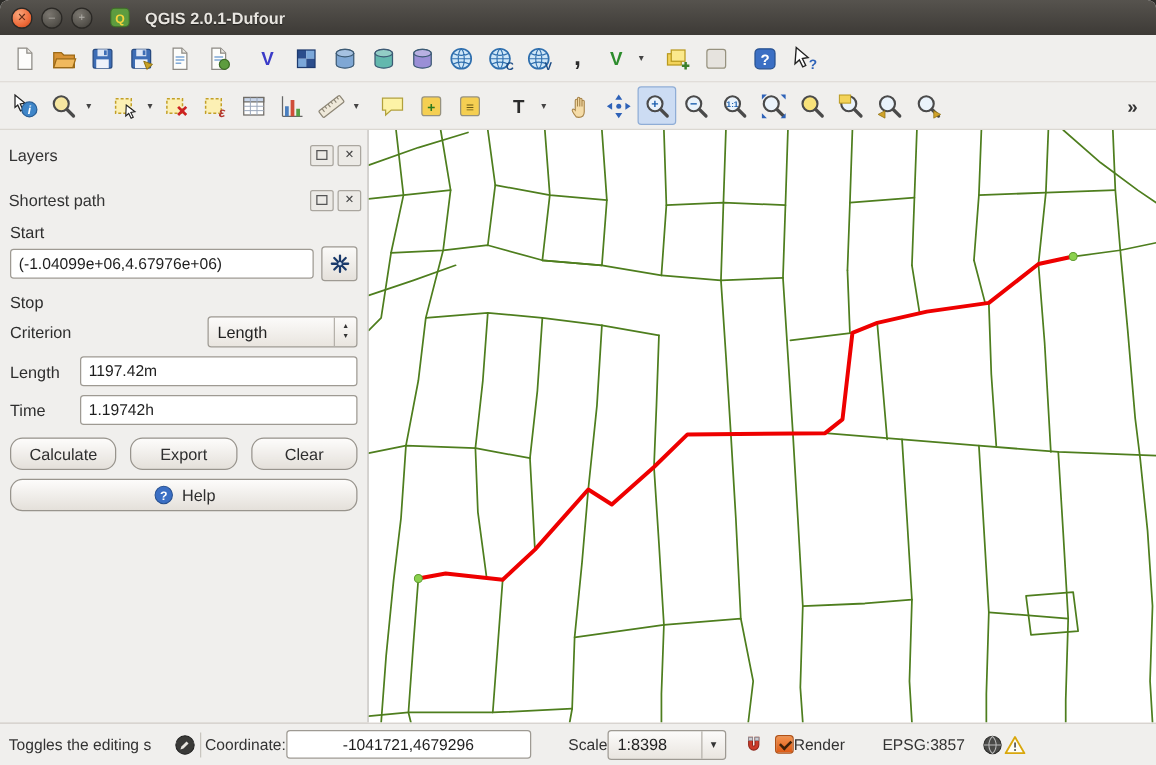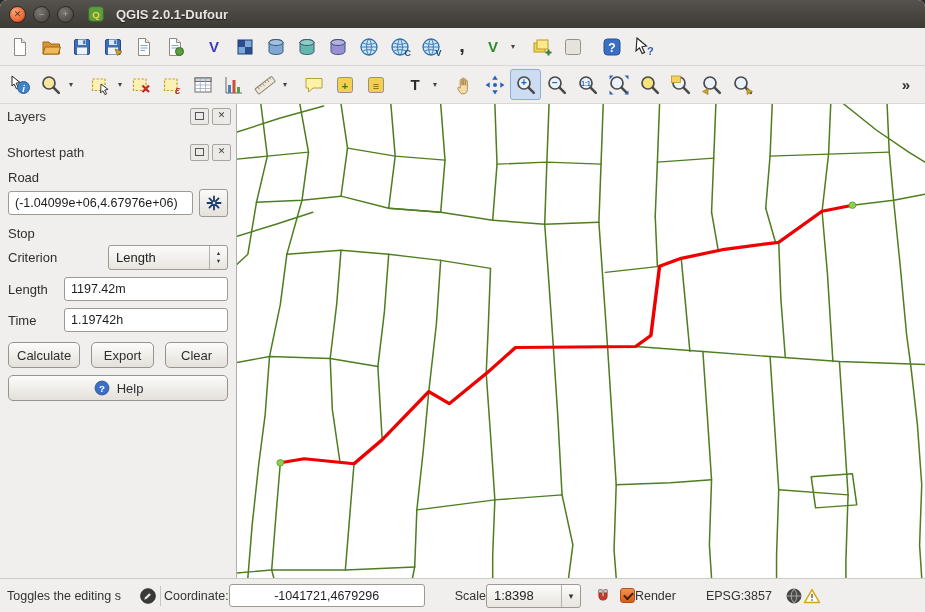--- a/index.html
+++ b/index.html
@@ -24,21 +24,21 @@
   .toolbar{height:37px;flex:none;display:flex;align-items:center;padding:0 4px;background:#f0efed;border-bottom:1px solid #dbd8d2;}
   .tbtn{width:31px;height:31px;flex:none;display:flex;align-items:center;justify-content:center;border:1px solid transparent;border-radius:3px;box-sizing:border-box;}
   .tbtn.pressed{background:#ccdcf3;border-color:#8fadd6;}
   .tbtn .ic{display:flex;}
   .dd{width:10px;height:31px;flex:none;display:flex;align-items:center;justify-content:center;font-size:8px;color:#444;}
   .sep{width:8px;flex:none;}
   .push-right{margin-left:auto;}
 
   
   .main{flex:1;display:flex;overflow:hidden;min-height:0;}
-  .sidebar{width:236px;flex:none;display:flex;flex-direction:column;background:#f0efed;}
+  .sidebar{width:294px;flex:none;display:flex;flex-direction:column;background:#f0efed;margin-top:8px;}
   .map{flex:1;background:#ffffff;border-left:1px solid #b3b0ab;position:relative;}
   .map svg{display:block;}
 
   
   .panel-hd{height:24px;flex:none;display:flex;align-items:center;padding:0 5px 0 7px;font-size:13px;color:#333;}
   .panel-hd .t{flex:1;}
   .hd-btn{width:17px;height:15px;margin-left:3px;border:1px solid #aaa69f;background:#eceae6;border-radius:2px;font-size:9px;line-height:13px;text-align:center;color:#444;flex:none;}
   .floatbox{display:inline-block;width:7px;height:6px;border:1px solid #555;margin-top:3px;}
 
   .layers-body{margin:0 3px;height:128px;flex:none;background:#fff;border:1px solid #c4c1bb;padding:3px 2px;box-sizing:border-box;}
@@ -56,21 +56,21 @@
   .row{display:flex;align-items:center;gap:6px;margin-bottom:7px;}
   input.text{flex:1;height:24px;border:1px solid #9e9a93;border-radius:3px;padding:0 6px;font-size:12.5px;color:#1d1d1d;background:#fff;box-sizing:border-box;font-family:"Liberation Sans","DejaVu Sans",sans-serif;min-width:0;}
   .cap-btn{width:27px;height:26px;flex:none;border:1px solid #9e9a93;border-radius:3px;background:linear-gradient(#fbfaf8,#e5e1db);display:flex;align-items:center;justify-content:center;}
   .cap-btn svg{width:16px;height:16px;}
   .combo{display:flex;height:25px;border:1px solid #9e9a93;border-radius:3px;background:linear-gradient(#fcfbfa,#e9e5df);align-items:stretch;box-sizing:border-box;}
   .combo .val{flex:1;display:flex;align-items:center;padding:0 7px;font-size:13px;color:#222;}
   .combo .spin{width:17px;border-left:1px solid #b5b1aa;display:flex;flex-direction:column;align-items:center;justify-content:center;font-size:5.5px;color:#333;line-height:1.4;}
   .combo .arrow{width:18px;display:flex;align-items:center;justify-content:center;border-left:1px solid #b5b1aa;font-size:9px;color:#333;}
   .crit-combo{width:120px;flex:none;}
   .lbl-fixed{width:50px;flex:none;}
-  .btn{height:26px;border:1px solid #98948d;border-radius:5px;background:linear-gradient(#fdfcfb,#e4e0da);font-size:13px;color:#2e2e2e;font-family:"Liberation Sans","DejaVu Sans",sans-serif;display:flex;align-items:center;justify-content:center;gap:6px;padding:0 8px;}
+  .btn{height:26px;border:1px solid #98948d;border-radius:10px;background:linear-gradient(#fdfcfb,#e4e0da);font-size:13px;color:#2e2e2e;font-family:"Liberation Sans","DejaVu Sans",sans-serif;display:flex;align-items:center;justify-content:center;gap:6px;padding:0 8px;}
   .btn3{flex:1;}
   .row.btnrow{gap:11px;margin-top:3px;}
   .help-btn{width:100%;}
   .help-btn svg{width:16px;height:16px;}
 
   
   .statusbar{height:33px;flex:none;display:flex;align-items:center;background:#f0efed;border-top:1px solid #cfccc6;padding:0 7px;font-size:12.5px;color:#333;}
   .hint{width:132px;flex:none;white-space:nowrap;overflow:hidden;}
   .sic{display:flex;flex:none;}
   .sic svg{width:18px;height:18px;}
@@ -493,21 +493,21 @@
         <span class="hd-btn"><span class="floatbox"></span></span>
         <span class="hd-btn">✕</span>
       </div>
 
       <div class="panel-hd sp-hd">
         <span class="t">Shortest path</span>
         <span class="hd-btn"><span class="floatbox"></span></span>
         <span class="hd-btn">✕</span>
       </div>
       <div class="sp-body">
-        <div class="sp-label">Road</div>
+        <div class="sp-label">Start</div>
         <div class="row">
           <input class="text" value="(-1.04099e+06,4.67976e+06)" style="">
           <span class="cap-btn">
               <span class="sic">
                 <svg width="22" height="22" viewBox="0 0 22 22" xmlns="http://www.w3.org/2000/svg">
                   <path d="M11 3v16M3 11h16M5.4 5.4l11.2 11.2M16.6 5.4L5.4 16.6" stroke="#1a3a6b" stroke-width="2.2" stroke-linecap="round"></path>
                   <circle cx="11" cy="11" r="2.2" fill="#d8e6f6" stroke="#1a3a6b"></circle>
                 </svg>
               </span>
             </span>

